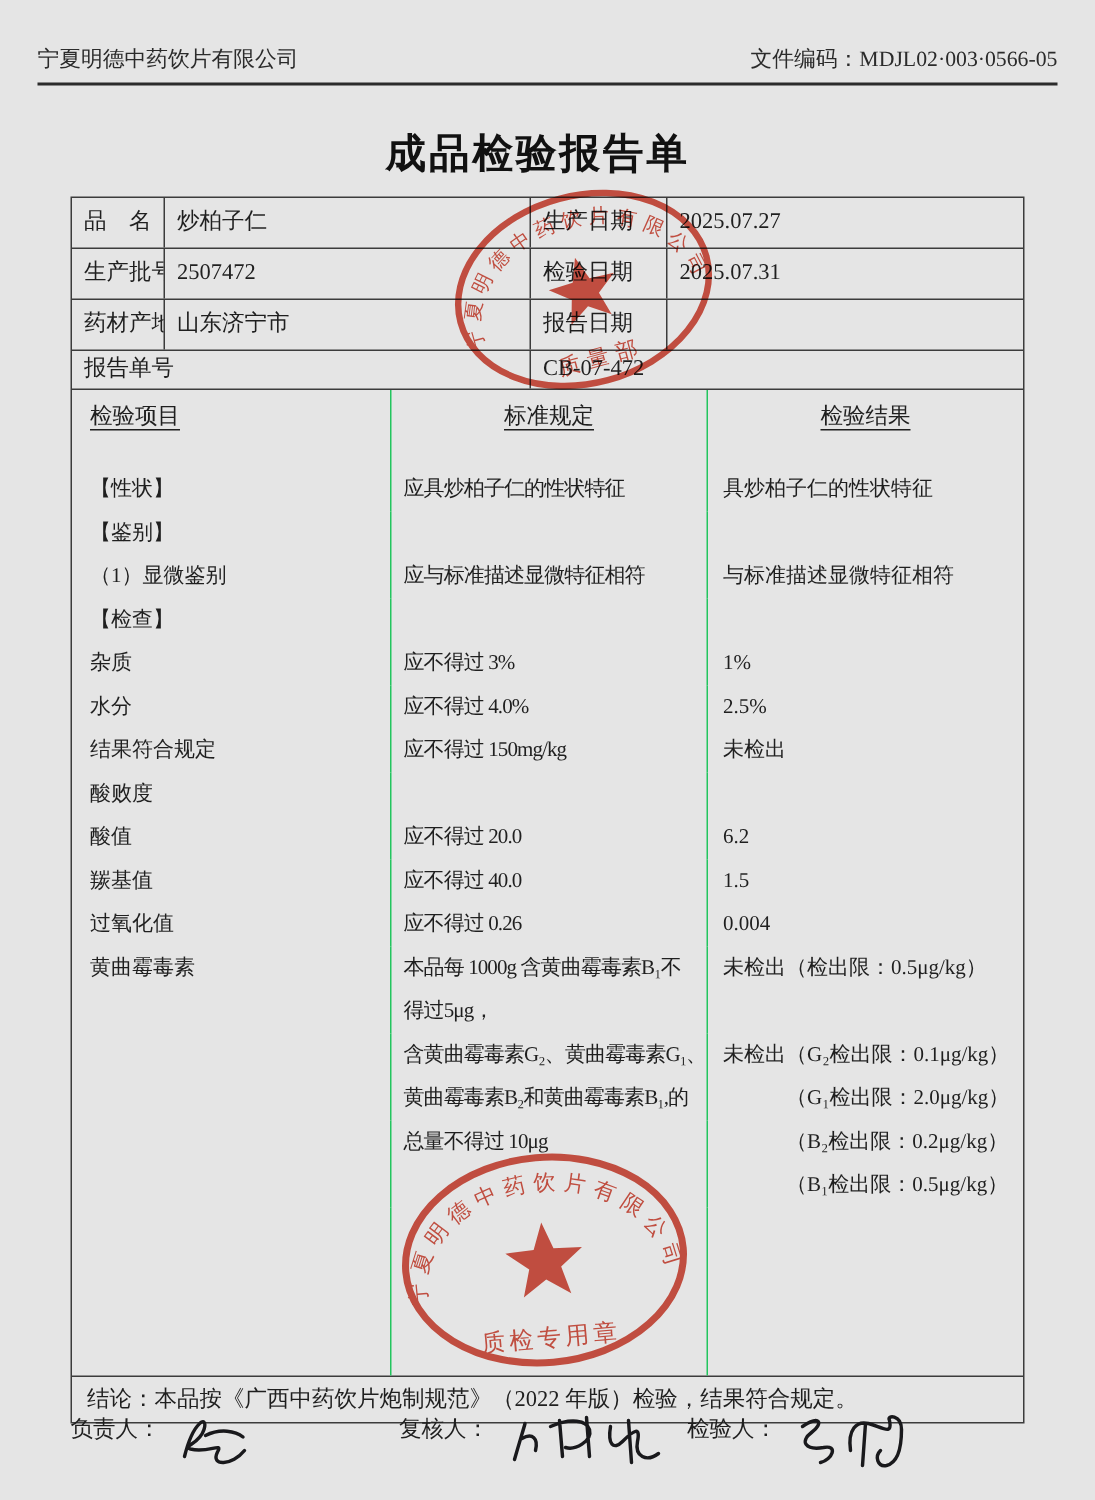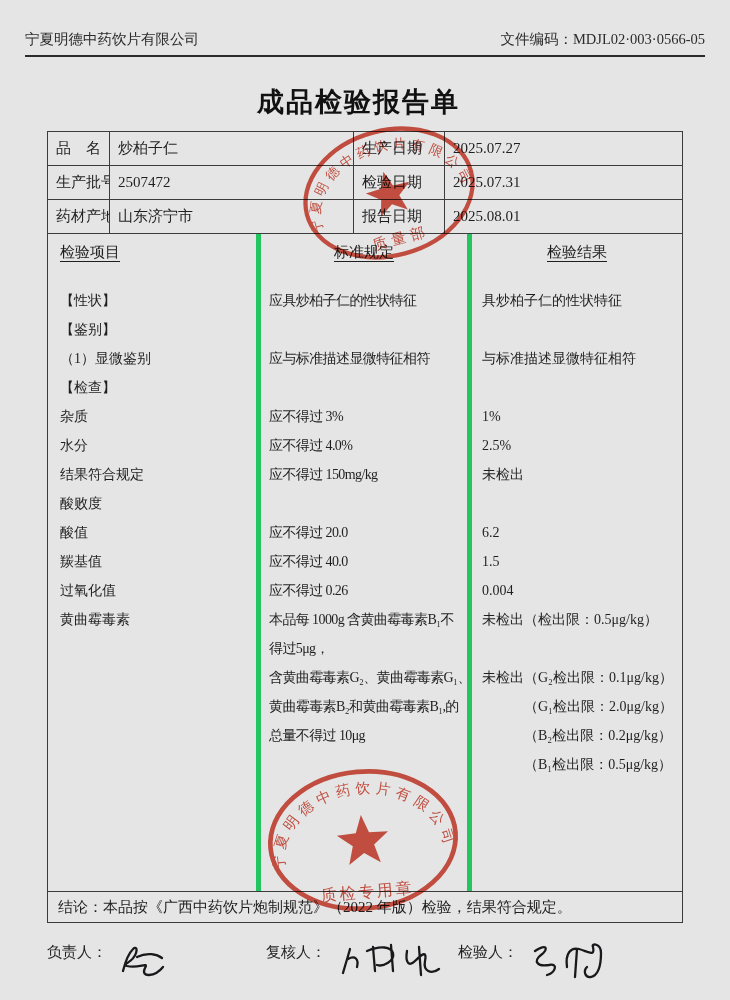--- a/index.html
+++ b/index.html
@@ -42,21 +42,21 @@
   .info-row-last{
     display:grid;grid-template-columns:306px 1fr;
     height:25px;line-height:25px;
     border-bottom:1px solid #3c3c3c;
   }
   .info-row-last > div{padding-left:8px;box-sizing:border-box;}
   .info-row-last .c1{border-right:1px solid #3c3c3c;}
   
   .cols{display:grid;grid-template-columns:213px 211px 1fr;}
   .cols > div{box-sizing:border-box;}
-  .cols .cc1,.cols .cc2{border-right:5px solid #22c55e;}
+  .cols .cc1,.cols .cc2{border-right:1px solid #22c55e;}
   .col-header{height:40px;line-height:36px;}
   .col-header .hd{text-decoration:underline;text-underline-offset:4px;}
   .col-header .cc1{padding-left:12px;}
   .col-header .cc2,.col-header .cc3{text-align:center;}
   .body-line{height:29px;line-height:29px;font-size:14px;}
   .body-line .cc1{padding-left:12px;white-space:nowrap;}
   .body-line .cc2{padding-left:8px;white-space:nowrap;letter-spacing:-0.6px;}
   .body-line .cc3{padding-left:10px;white-space:nowrap;}
   .body-line .indent{padding-left:52px;}
   .body-top-pad{height:12px;}
@@ -108,21 +108,24 @@
     <div class="info-row">
       <div class="c1">生产批号</div>
       <div class="c2">2507472</div>
       <div class="c3">检验日期</div>
       <div class="c4">2025.07.31</div>
     </div>
     <div class="info-row">
       <div class="c1">药材产地</div>
       <div class="c2">山东济宁市</div>
       <div class="c3">报告日期</div>
-      <div class="c4">2025.08.01</div>
+    </div>
+    <div class="info-row-last">
+      <div class="c1">报告单号</div>
+      <div class="c2">CB-07-472</div>
     </div>
 
     <div class="cols col-header">
       <div class="cc1"><span class="hd">检验项目</span></div>
       <div class="cc2"><span class="hd">标准规定</span></div>
       <div class="cc3"><span class="hd">检验结果</span></div>
     </div>
 
     <div class="cols body-top-pad">
         <div class="cc1"></div>

